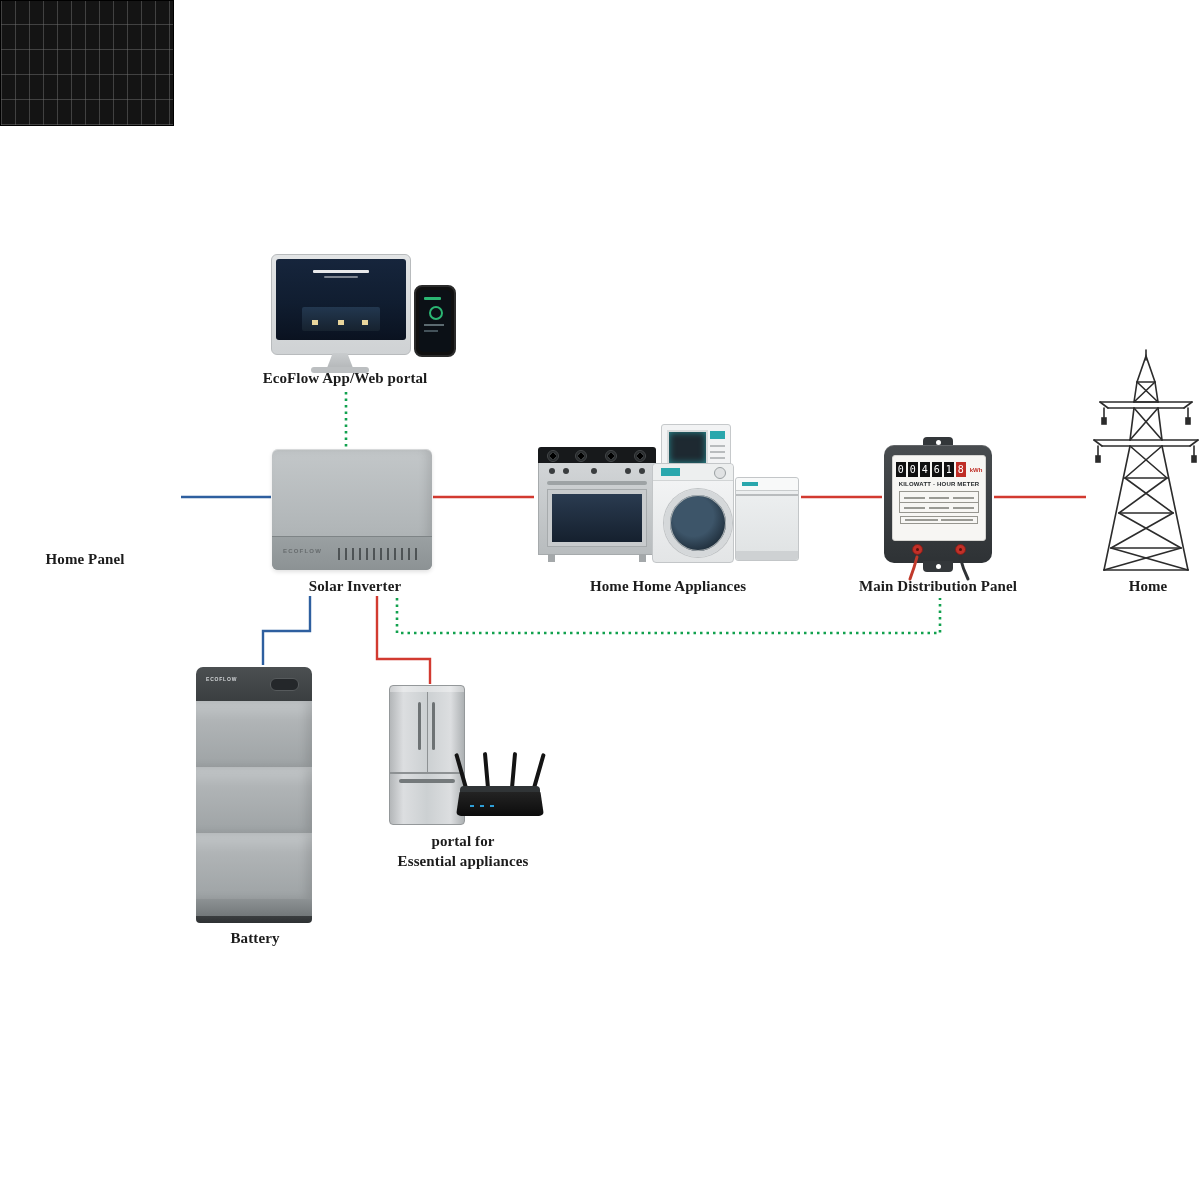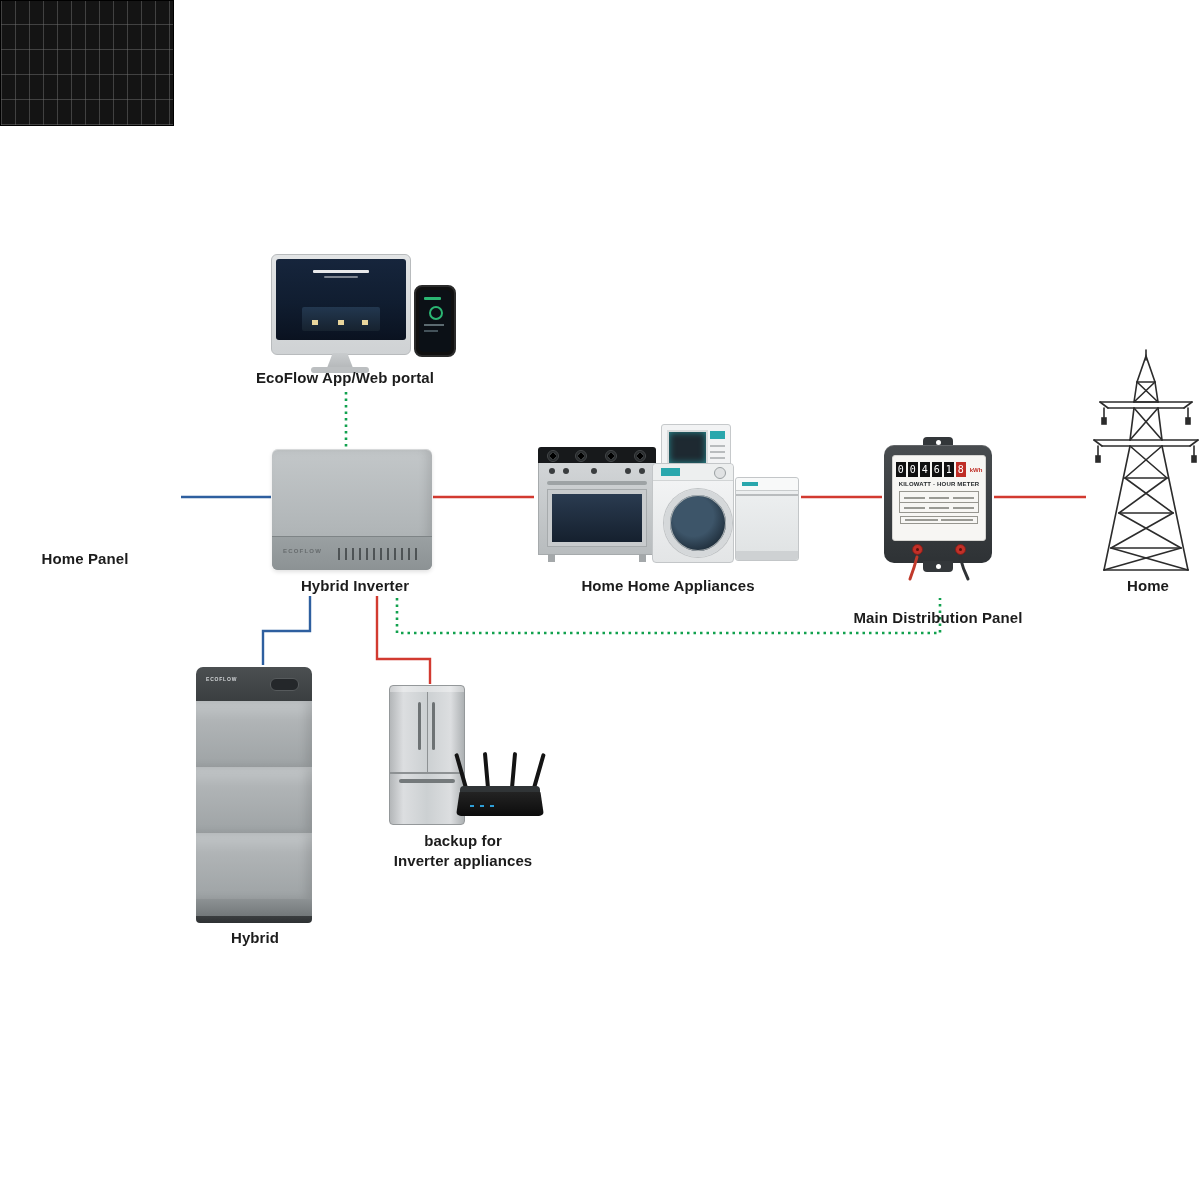--- a/index.html
+++ b/index.html
@@ -6,21 +6,21 @@
   .canvas{position:relative;width:1200px;height:1200px;background:#ffffff;overflow:hidden;
           font-family:"Liberation Sans",sans-serif;}
   .abs{position:absolute;}
   svg{display:block;}
 
   
   .wires{position:absolute;left:0;top:0;pointer-events:none;}
 
   
   .label{position:absolute;transform:translateX(-50%);font-size:15px;font-weight:600;
-         color:#1c1c1c;white-space:nowrap;text-align:center;line-height:1.35;letter-spacing:.1px;}
+         color:#1c1c1c;white-space:nowrap;text-align:center;line-height:1.35;letter-spacing:.1px;font-family:Liberation Serif, serif;}
 
   
   .solar{left:0;top:421;width:172px;height:124px;background:#141414;border:1px solid #000;
     background-image:
       repeating-linear-gradient(90deg, rgba(110,110,110,.5) 0 1px, transparent 1px 14px),
       repeating-linear-gradient(0deg, rgba(110,110,110,.5) 0 1px, transparent 1px 25px);}
 
   
   .monitor{left:271px;top:254px;width:138px;height:99px;background:linear-gradient(180deg,#e3e5e6,#cfd2d4);
            border:1px solid #b8bbbd;border-radius:6px;}
@@ -181,21 +181,21 @@
     </div>
   </div>
   <div class="label" style="left:345px;top:368px;">EcoFlow App/Web portal</div>
 
   <div class="abs inverter">
     <div class="inv-band">
       <div class="inv-logo">ECOFLOW</div>
       <div class="inv-vent"></div>
     </div>
   </div>
-  <div class="label" style="left:355px;top:576px;">Hybrid Inverter</div>
+  <div class="label" style="left:355px;top:576px;">Solar Inverter</div>
 
   <div class="abs stove">
     <div class="stove-body">
       <div class="knob" style="left:10px;"></div>
       <div class="knob" style="left:24px;"></div>
       <div class="knob" style="left:52px;"></div>
       <div class="knob" style="left:86px;"></div>
       <div class="knob" style="left:100px;"></div>
       <div class="oven-handle"></div>
       <div class="oven-win"></div>
@@ -272,21 +272,21 @@
       <div class="terminal" style="left:71px;"></div>
     </div>
     <svg width="108" height="30" style="position:absolute;left:0;top:118px;">
       <path d="M33,2 C31,10 29,16 26,24" fill="none" stroke="#c0392b" stroke-width="3" stroke-linecap="round"></path>
       <path d="M76,2 C78,10 80,16 84,24" fill="none" stroke="#2f3235" stroke-width="3" stroke-linecap="round"></path>
     </svg>
     <div class="meter-tab-b">
         <div class="tab-hole"></div>
       </div>
   </div>
-  <div class="label" style="left:938px;top:608px;">Main Distribution Panel</div>
+  <div class="label" style="left:938px;top:576px;">Main Distribution Panel</div>
 
   <svg class="abs" style="left:1090px;top:348px;" width="112" height="224" viewBox="0 0 112 224" fill="none" stroke="#2c2c2c" stroke-width="1.6" stroke-linecap="round">
     <line x1="56" y1="2" x2="56" y2="12"></line>
     <polygon points="56,8 47,34 65,34" fill="none"></polygon>
     <line x1="47" y1="34" x2="44" y2="54"></line>
       <line x1="65" y1="34" x2="68" y2="54"></line>
     <line x1="44" y1="54" x2="68" y2="54"></line>
     <line x1="47" y1="34" x2="68" y2="54"></line>
       <line x1="65" y1="34" x2="44" y2="54"></line>
 
@@ -332,21 +332,21 @@
   <div class="abs battery">
     <div class="bat-cap">
       <div class="bat-logo">ECOFLOW</div>
       <div class="bat-oval"></div>
     </div>
     <div class="bat-mod" style="top:34px;"></div>
     <div class="bat-mod" style="top:100px;"></div>
     <div class="bat-mod" style="top:166px;"></div>
     <div class="bat-base"></div>
   </div>
-  <div class="label" style="left:255px;top:928px;">Hybrid</div>
+  <div class="label" style="left:255px;top:928px;">Battery</div>
 
   <div class="abs fridge">
     <div class="fr-top"></div>
     <div class="fr-seam-v"></div>
     <div class="fr-handle" style="left:28px;"></div>
     <div class="fr-handle" style="left:42px;"></div>
     <div class="fr-seam-h"></div>
     <div class="fr-drawer-handle"></div>
   </div>
 
@@ -357,17 +357,17 @@
     <div class="antenna" style="left:76px;transform:rotate(16deg);"></div>
     <div class="router-top"></div>
     <div class="router-body">
       <div class="led" style="left:14px;"></div>
       <div class="led" style="left:24px;"></div>
       <div class="led" style="left:34px;"></div>
     </div>
   </div>
 
   <div class="label" style="left:463px;top:831px;">
-    <div>backup for</div>
-    <div>Inverter appliances</div>
+    <div>portal for</div>
+    <div>Essential appliances</div>
   </div>
 
 </div>
 
 </body></html>

